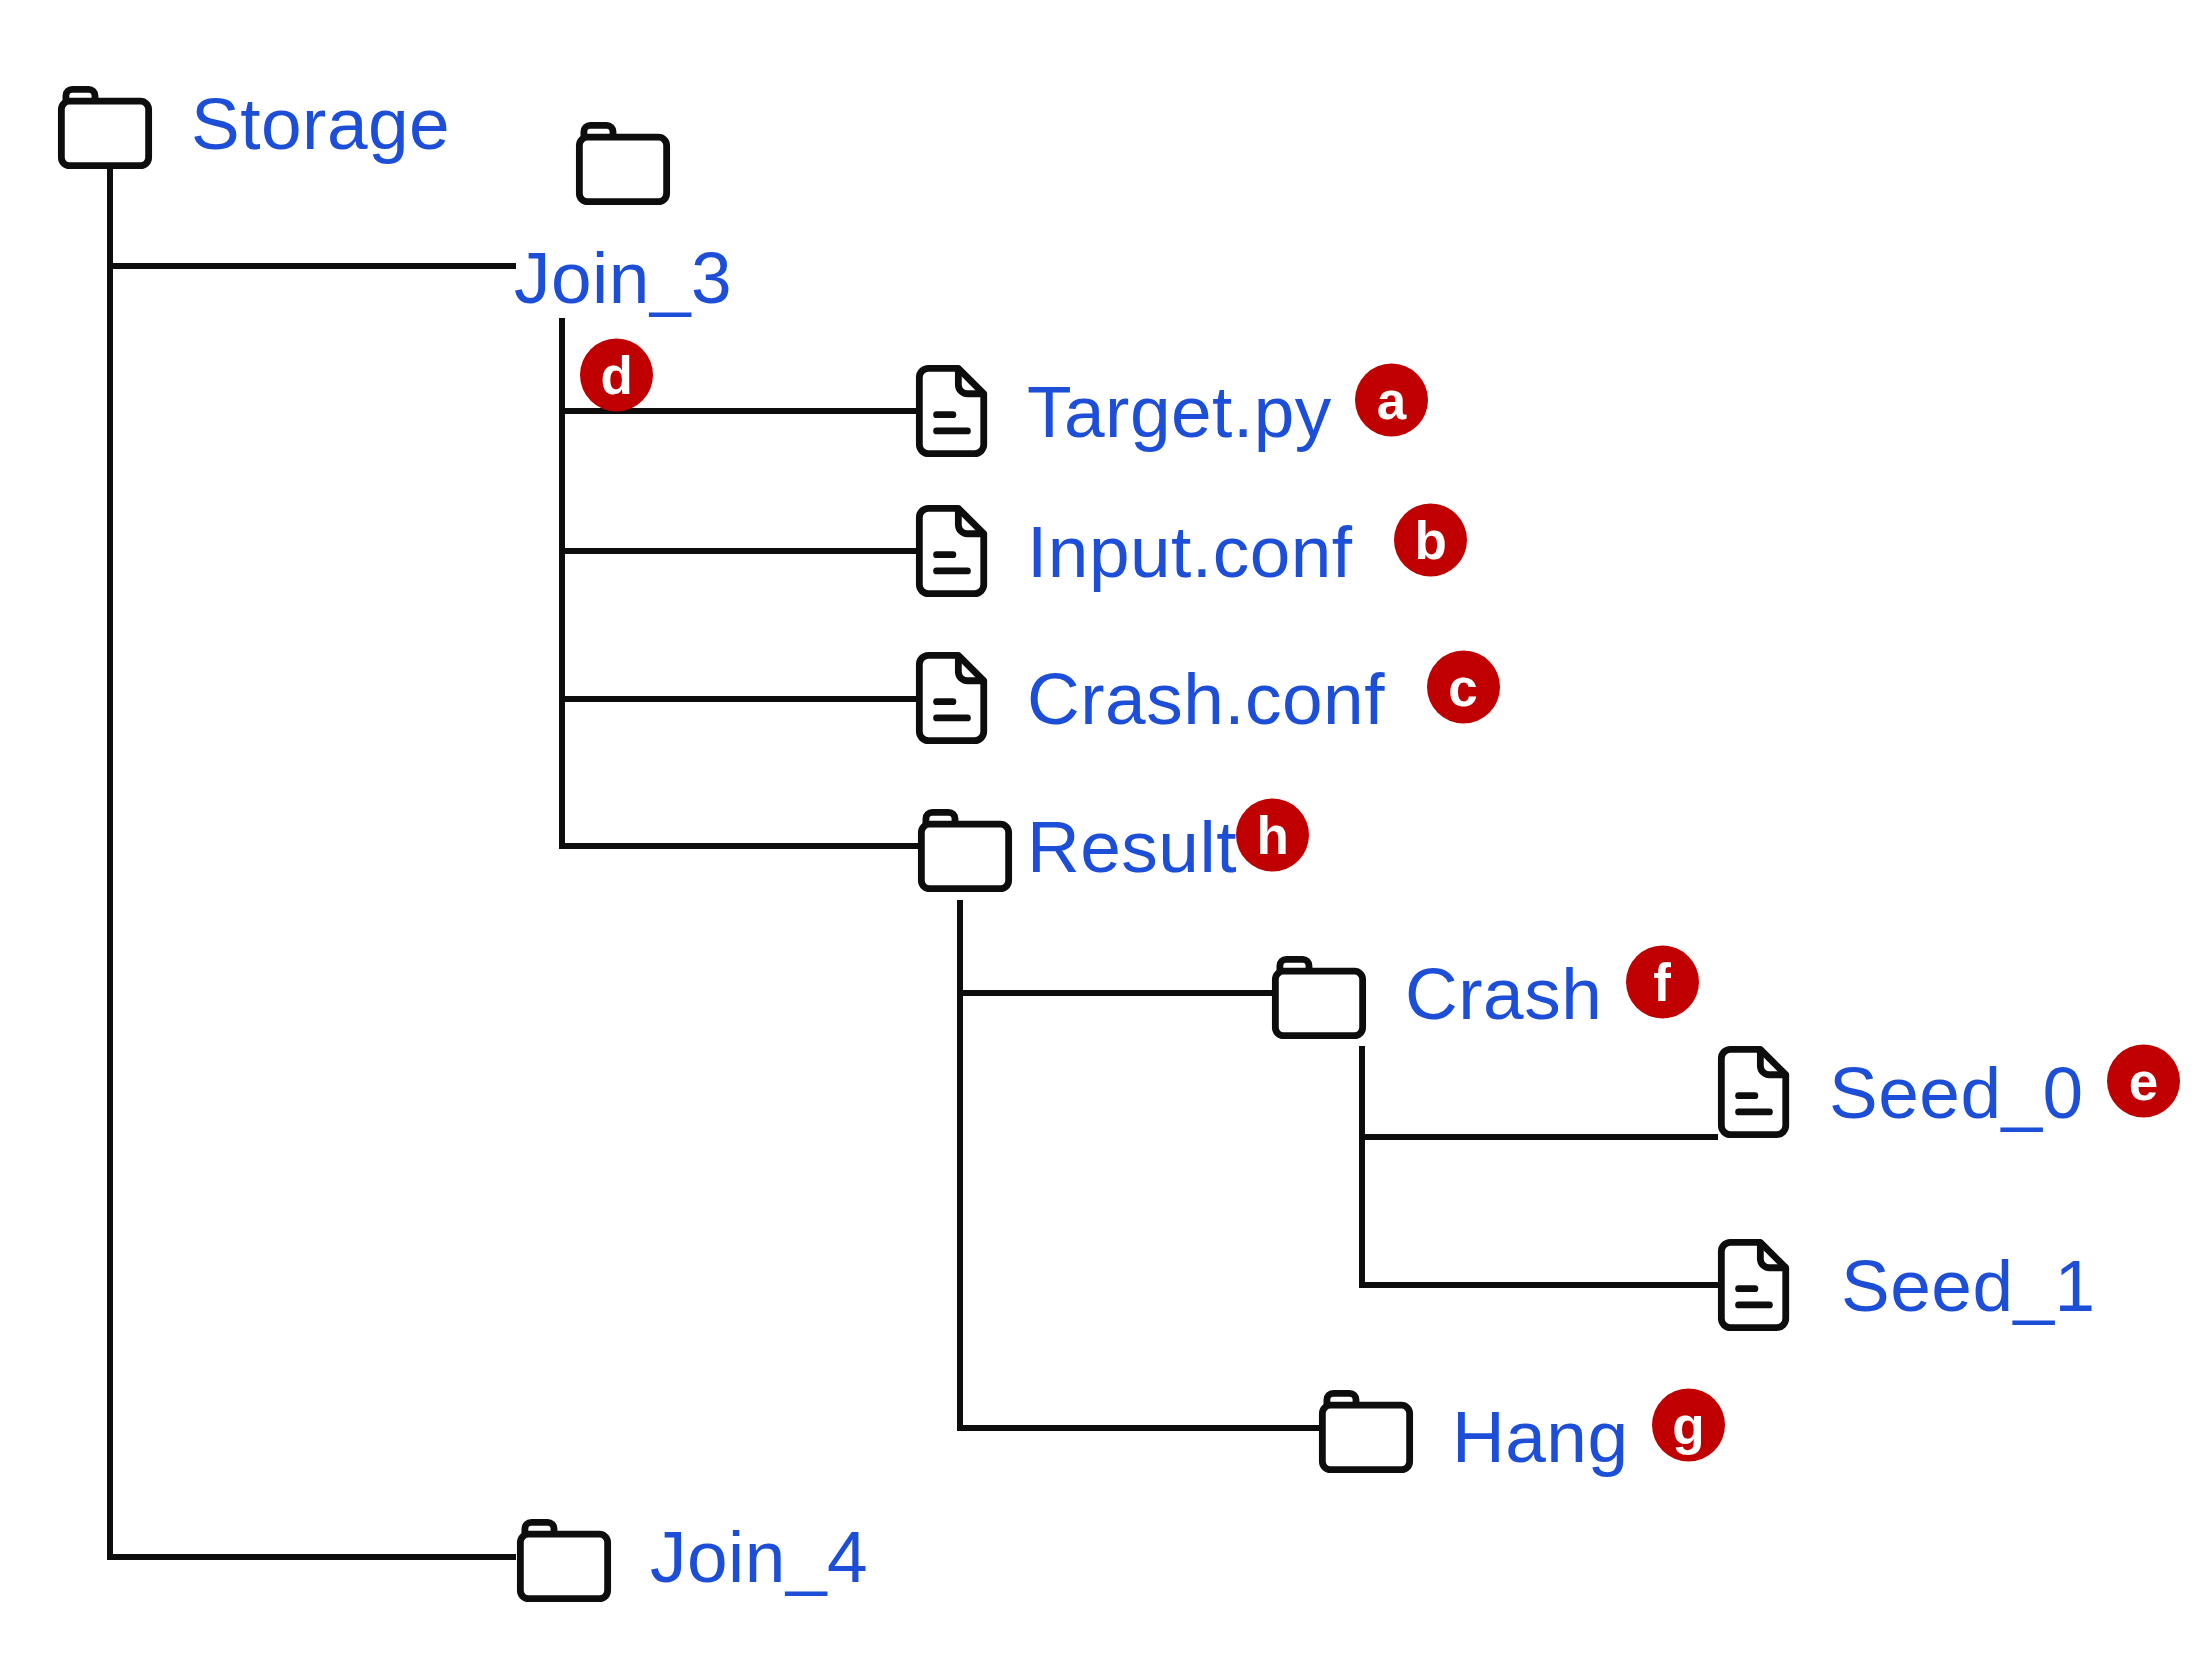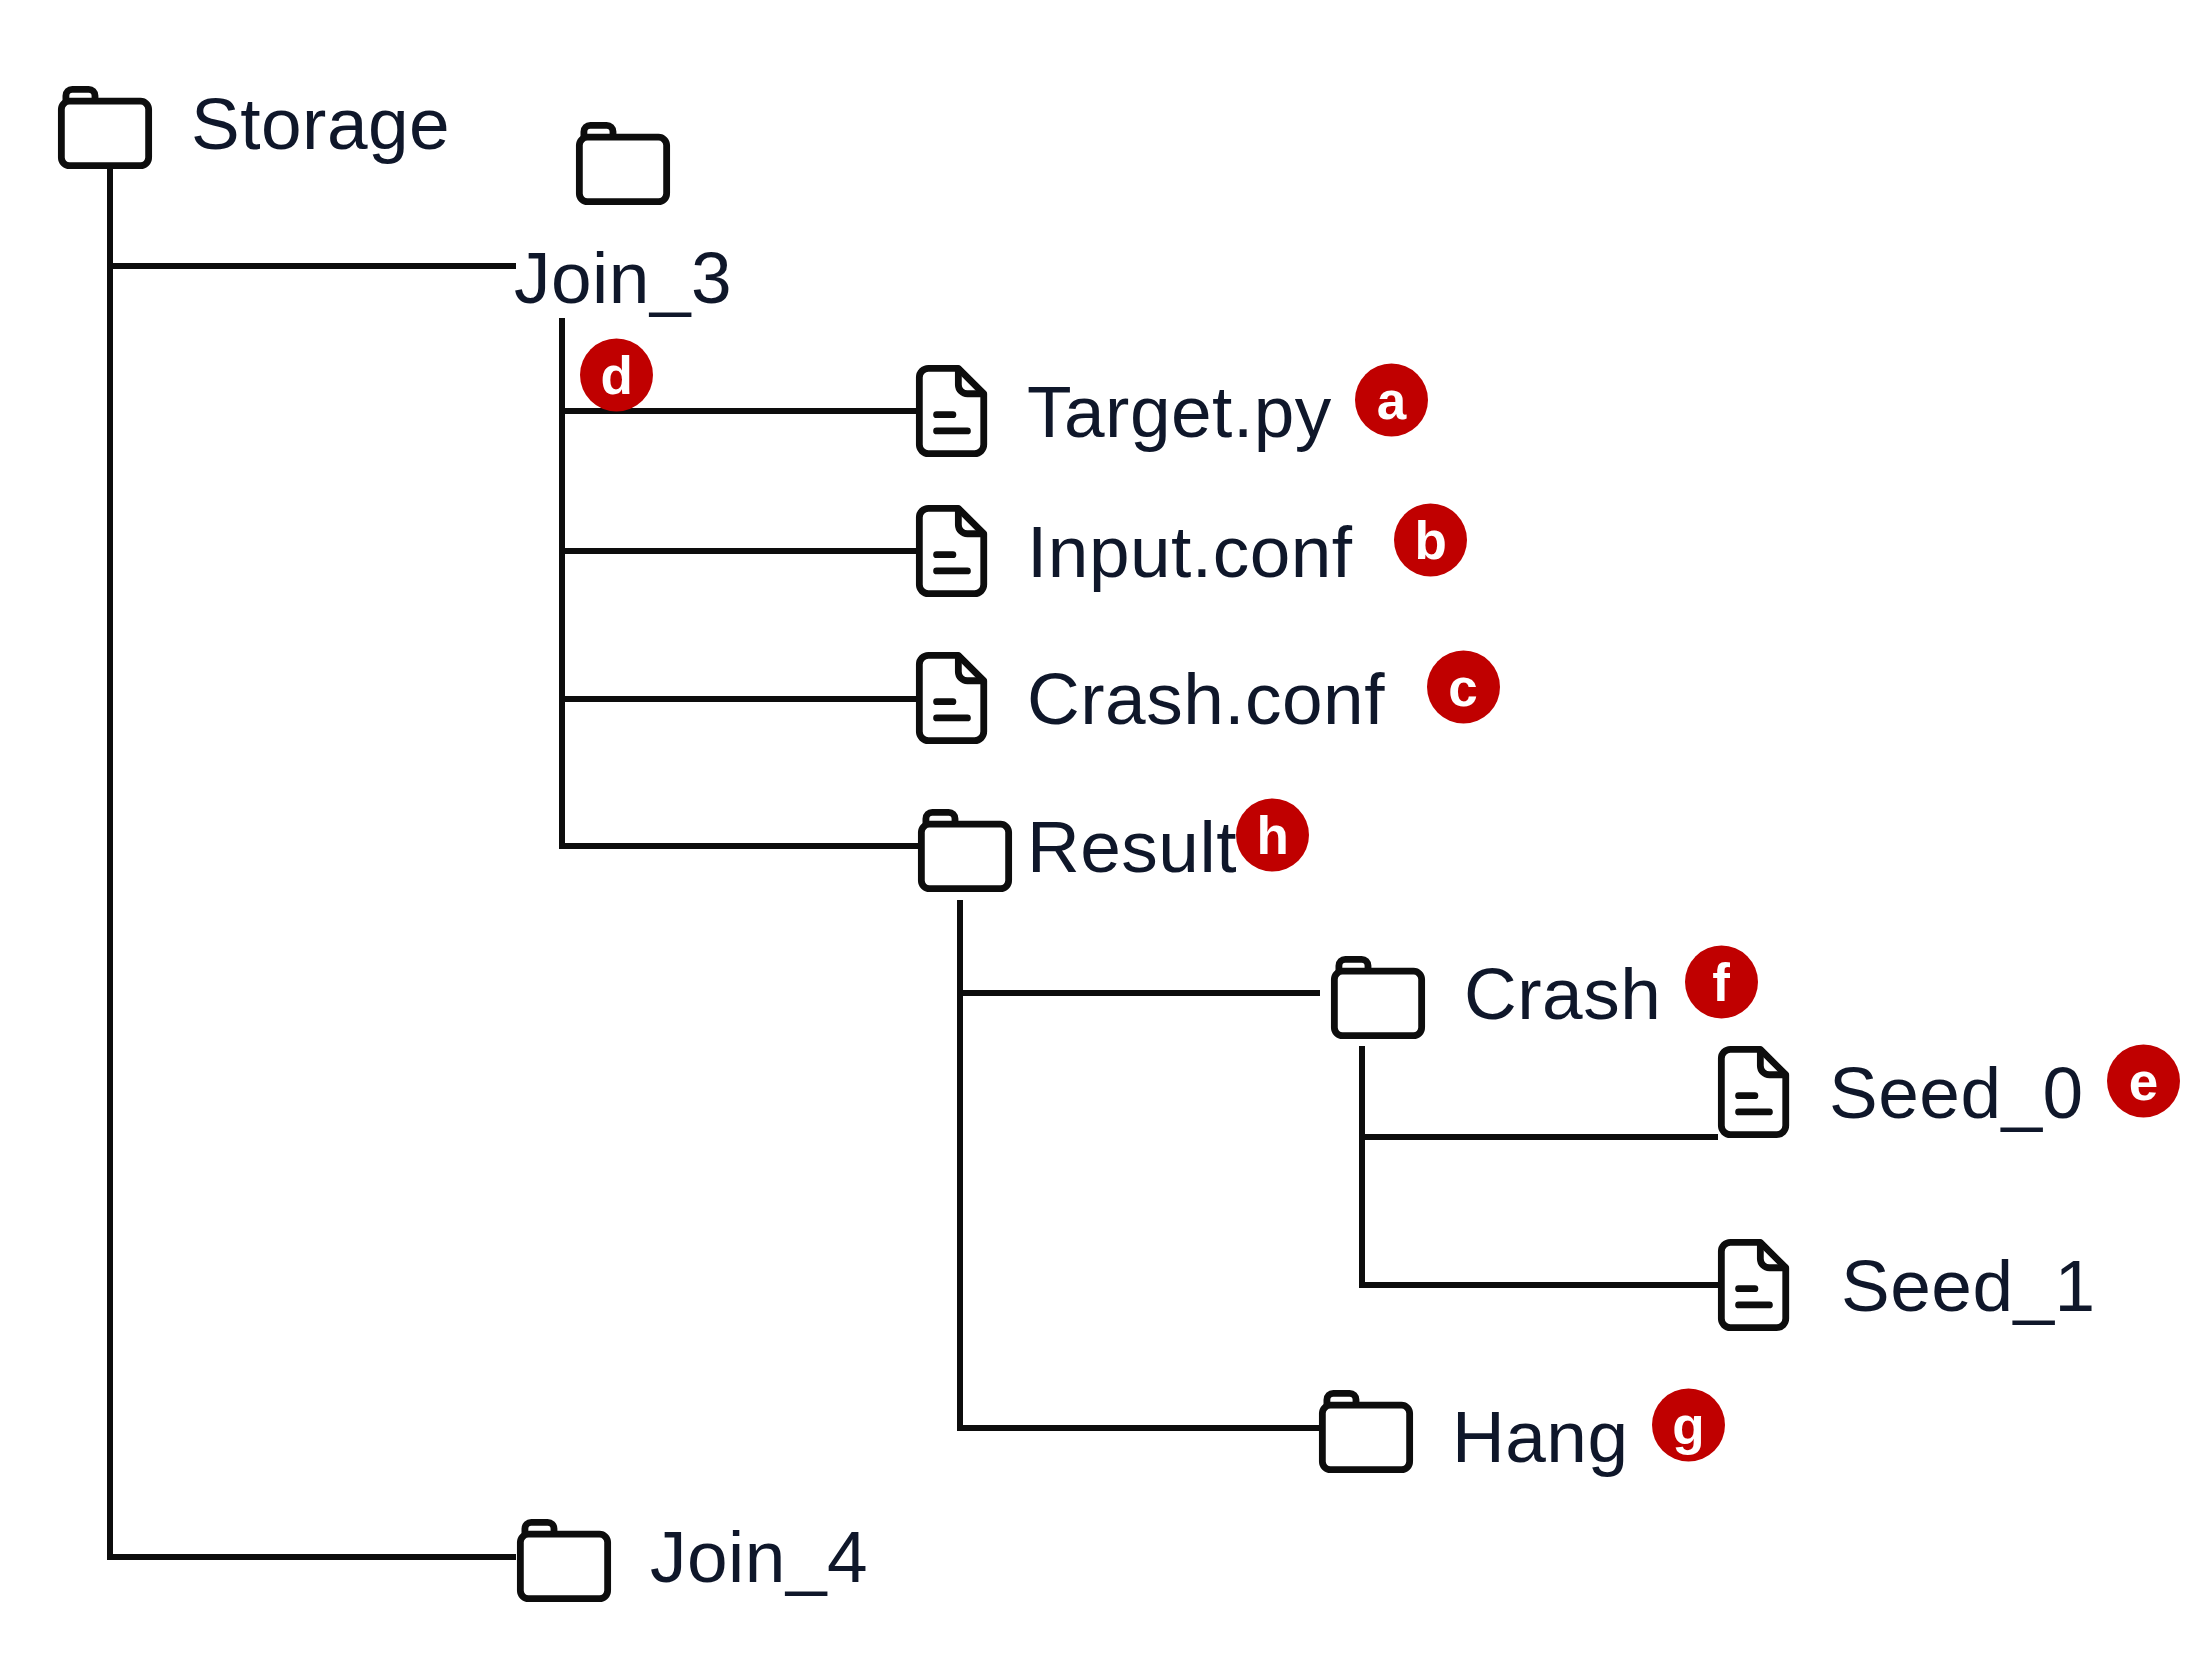--- a/index.html
+++ b/index.html
@@ -15,21 +15,21 @@
   .node {
     position: absolute;
     display: flex;
     align-items: center;
     gap: 36px;
     transform: translateY(-50%);
     white-space: nowrap;
   }
   .node .label {
     font-size: 73px;
-    color: #0f172a;
+    color: #1d4ed8;
     line-height: 1;
     letter-spacing: 0.5px;
   }
   .badge {
     width: 73px;
     height: 73px;
     border-radius: 50%;
     background: #c00000;
     color: #ffffff;
     font-size: 53px;
@@ -120,21 +120,21 @@
   </div>
 
   <div class="node" style="left:915px; top:846px;gap:12px;">
     <svg class="icon icon-folder" width="100" height="91" viewBox="0 0 110 100">
         <use href="#tpl-folder"></use>
       </svg>
     <span class="label">Result</span>
     <span class="badge">h</span>
   </div>
 
-  <div class="node" style="left:1328px; top:993px;">
+  <div class="node" style="left:1269px; top:993px;">
     <svg class="icon icon-folder" width="100" height="91" viewBox="0 0 110 100">
         <use href="#tpl-folder"></use>
       </svg>
     <span class="label">Crash</span>
     <span class="badge">f</span>
   </div>
 
   <div class="node" style="left:1715px; top:1092px;">
     <svg class="icon icon-file" width="78" height="95" viewBox="0 0 86 104">
         <use href="#tpl-file"></use>

